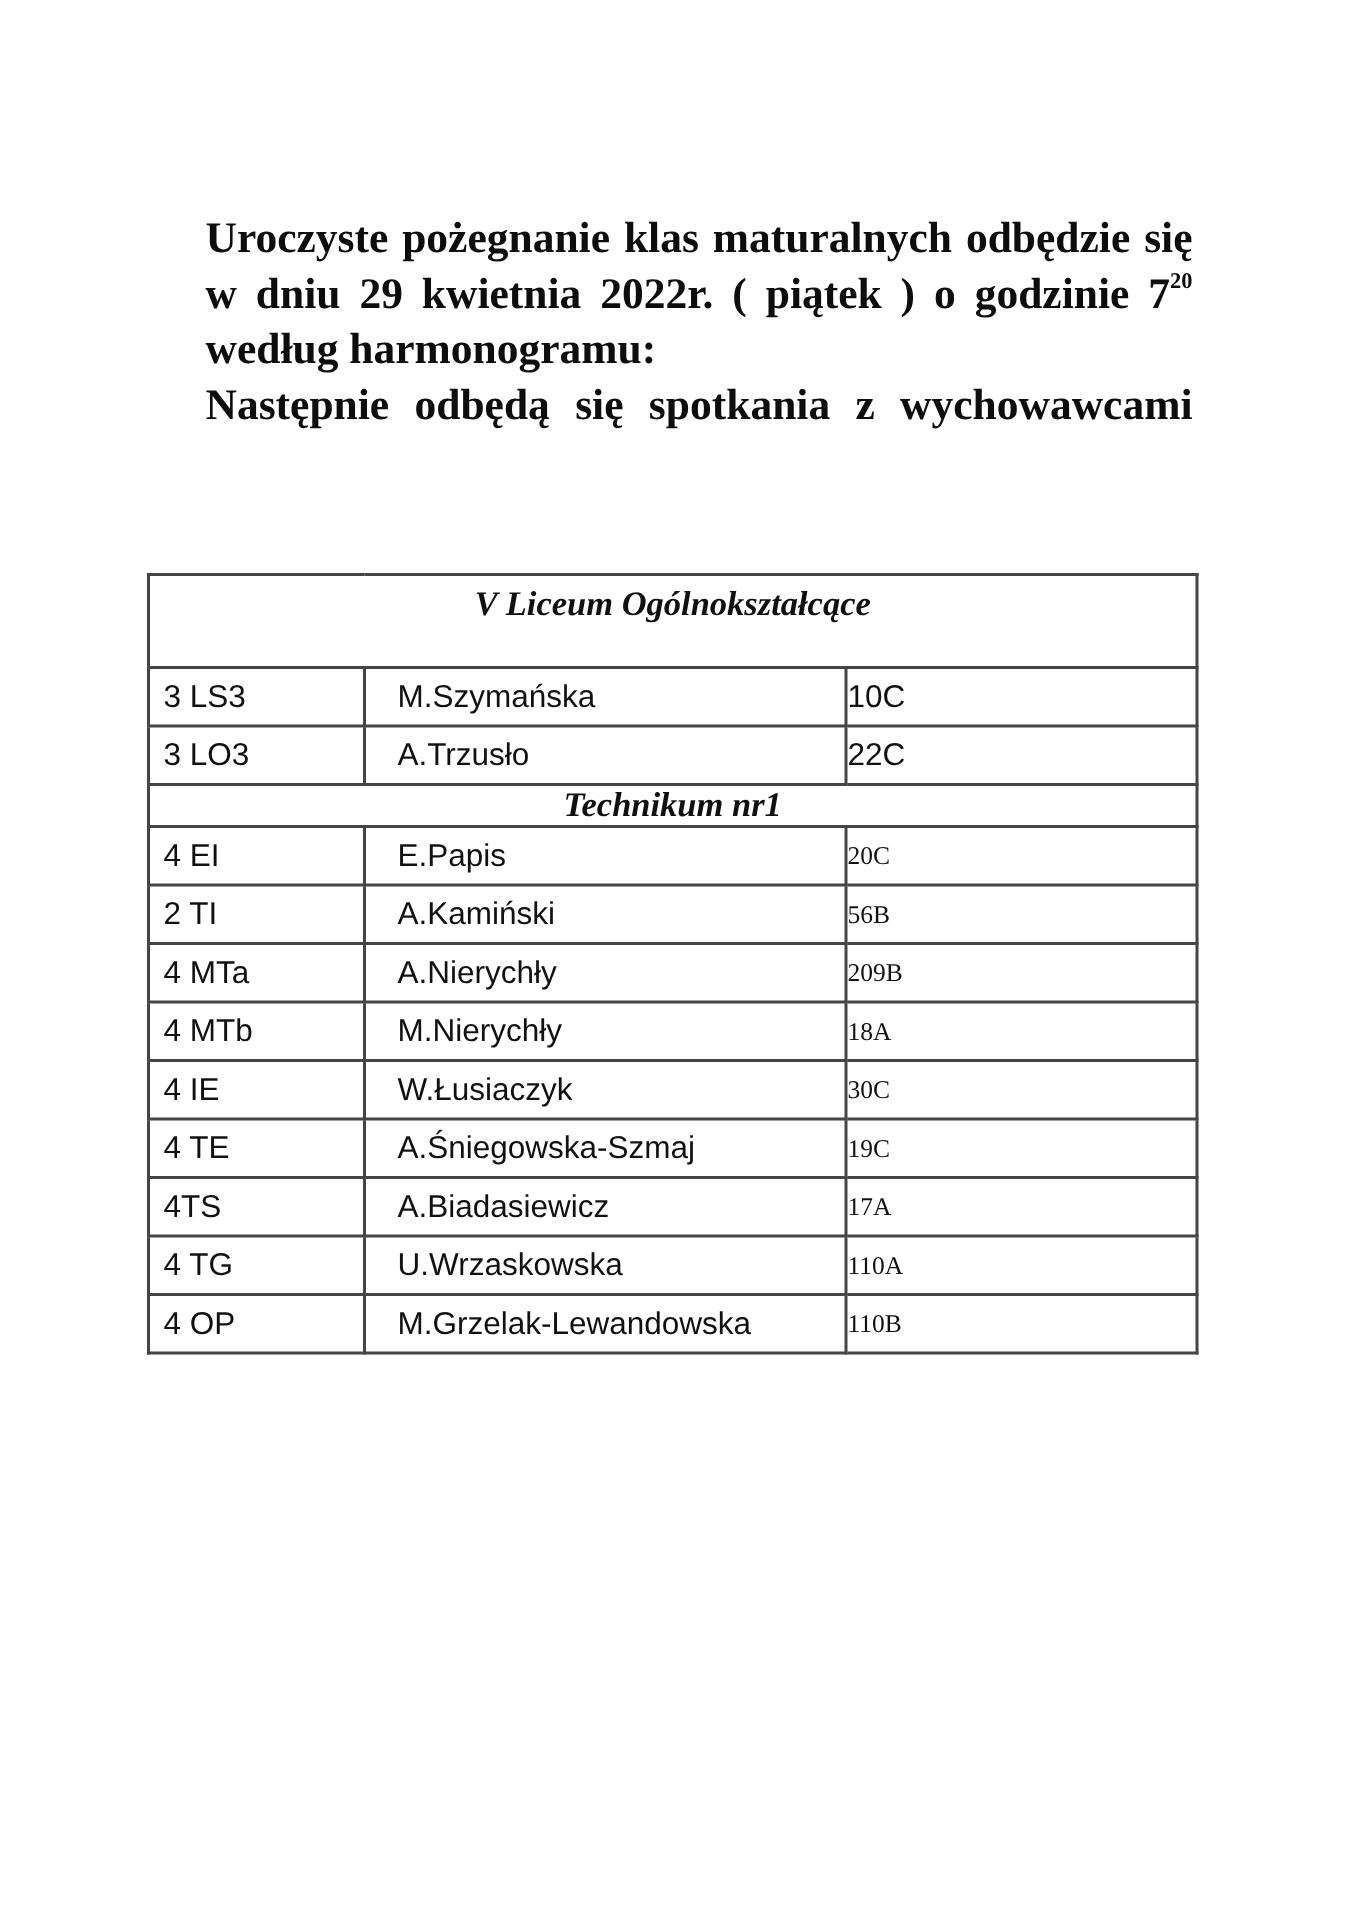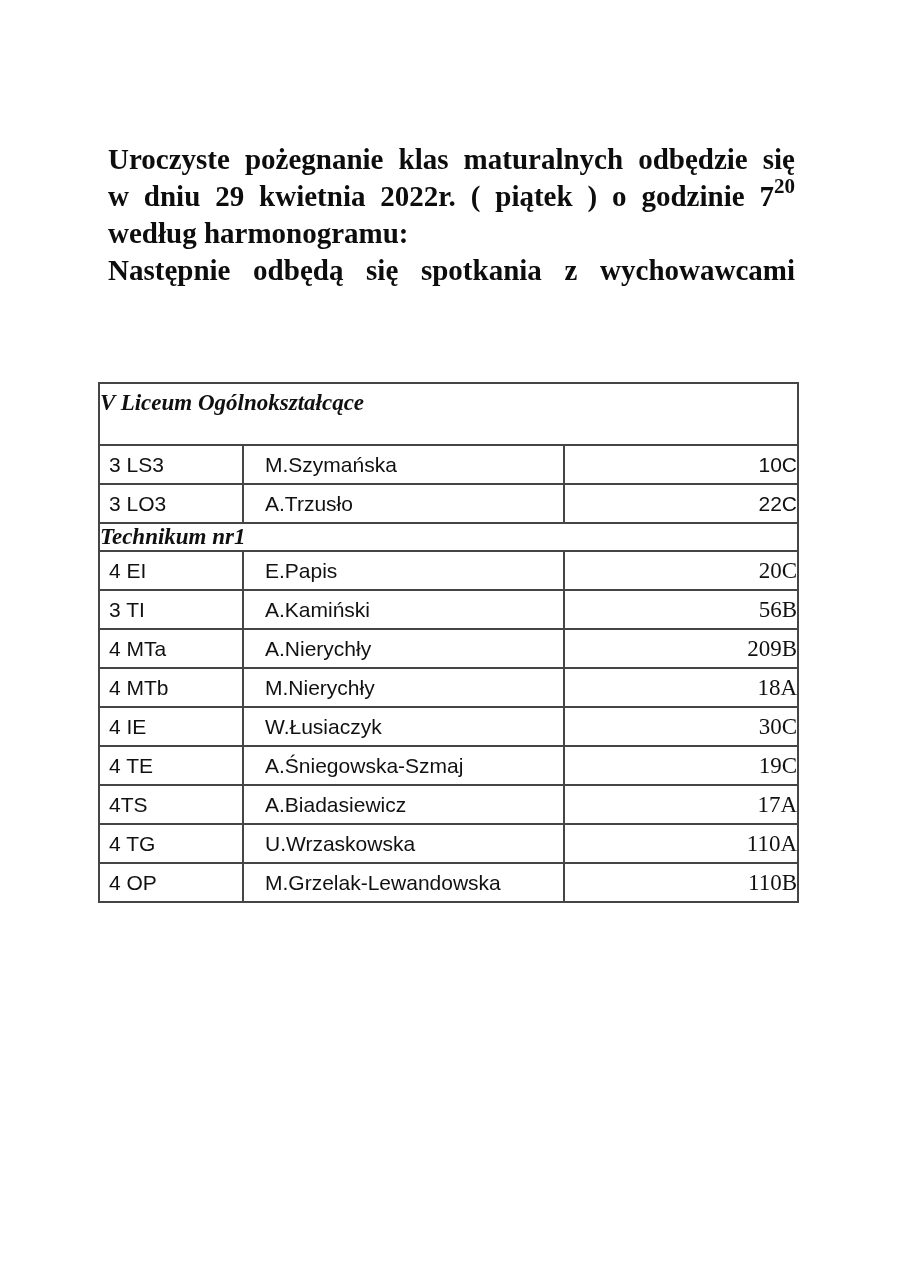--- a/index.html
+++ b/index.html
@@ -20,46 +20,47 @@
   
   .intro {
     position: absolute;
     left: 108px; top: 141px;
     width: 687px;
     font-weight: bold;
     font-size: 29px;
     line-height: 37px;
     color: #0d0d0d;
   }
-  .intro .line { text-align: left; }
+  .intro .line { text-align: left; margin-left: 29px; }
   .intro .line.j {
     text-align: justify;
     text-align-last: justify;
   }
   .intro sup {
-    font-size: 21px;
+    font-size: 15px;
     line-height: 0;
     vertical-align: super;
     position: relative;
     top: -2px;
   }
 
   
   table.schedule {
     position: absolute;
     left: 98px; top: 382px;
     width: 699px;
     border-collapse: collapse;
     table-layout: fixed;
   }
   table.schedule td {
     border: 2px solid #454545;
     overflow: hidden;
   }
   tr.sec td {
+    text-align: center;
     font-family: "Liberation Serif", serif;
     font-style: italic;
     font-weight: bold;
     font-size: 23px;
     color: #101010;
   }
   tr.sec-tall { height: 62px; }
   tr.sec-tall td { vertical-align: top; padding-top: 6px; }
   tr.sec-short { height: 20px; }
   tr.sec-short td { vertical-align: middle; }
@@ -69,28 +70,28 @@
   td.c1 {
     font-family: "Liberation Sans", sans-serif;
     font-size: 21px;
     padding-left: 9px;
   }
   td.c2 {
     font-family: "Liberation Sans", sans-serif;
     font-size: 21px;
     padding-left: 21px;
   }
-  td.room { text-align: right; }
+  td.room { text-align: left; }
   td.room.sans {
     font-family: "Liberation Sans", sans-serif;
     font-size: 21px;
   }
   td.room.serif {
     font-family: "Liberation Serif", serif;
-    font-size: 23px;
+    font-size: 17px;
   }
 </style>
 </head>
 <body>
 
 <div class="page">
 
   <div class="intro">
     <div class="line j"><span>Uroczyste pożegnanie klas maturalnych odbędzie się</span></div>
     <div class="line j"><span>w dniu 29 kwietnia 2022r.  ( piątek ) o godzinie 7</span><sup>20</sup></div>
@@ -123,21 +124,21 @@
       <tr class="sec sec-short">
         <td colspan="3">Technikum nr1</td>
       </tr>
 
       <tr class="data">
         <td class="c1">4 EI</td>
         <td class="c2">E.Papis</td>
         <td class="room serif">20C</td>
       </tr>
       <tr class="data">
-        <td class="c1">3 TI</td>
+        <td class="c1">2 TI</td>
         <td class="c2">A.Kamiński</td>
         <td class="room serif">56B</td>
       </tr>
       <tr class="data">
         <td class="c1">4 MTa</td>
         <td class="c2">A.Nierychły</td>
         <td class="room serif">209B</td>
       </tr>
       <tr class="data">
         <td class="c1">4 MTb</td>

